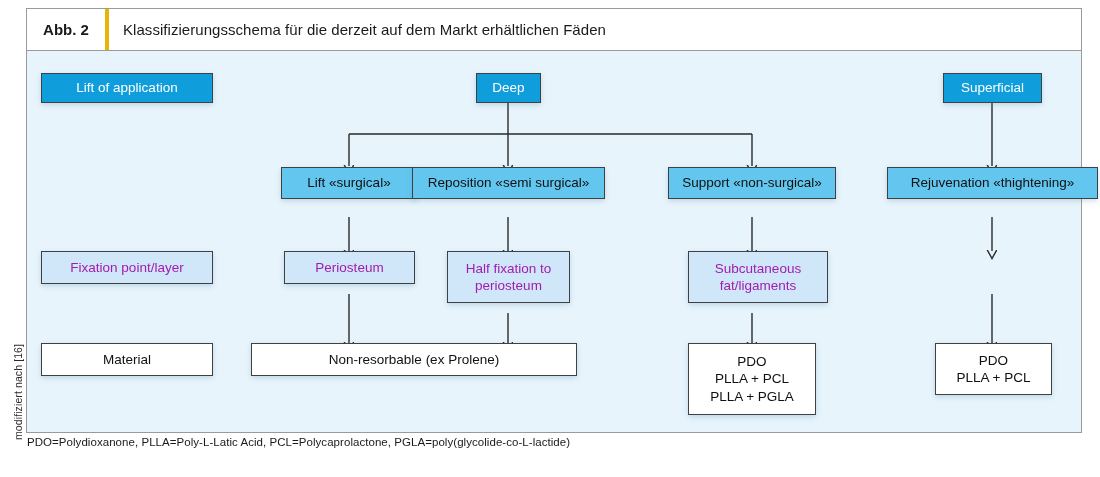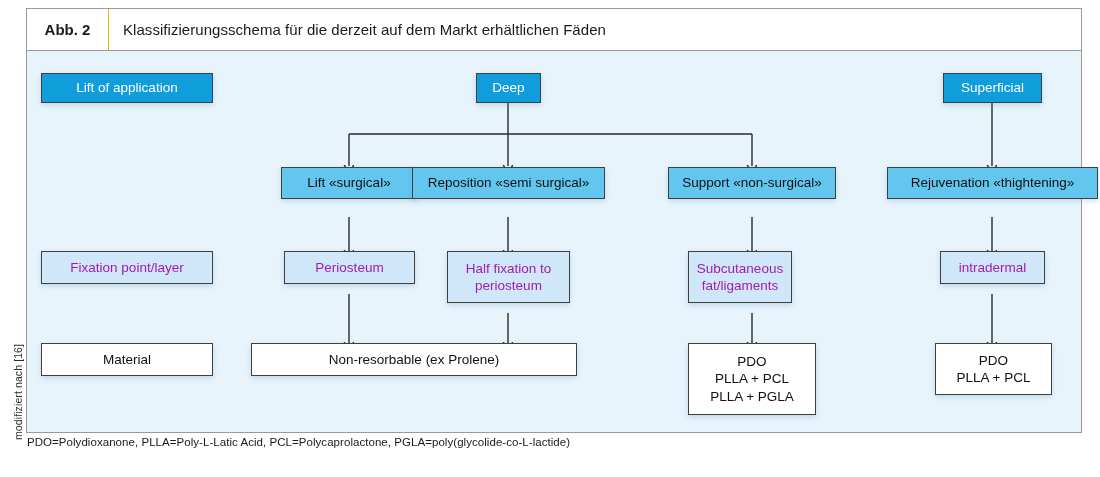--- a/index.html
+++ b/index.html
@@ -47,21 +47,21 @@
     background:#ffffff;
     border-bottom:1px solid #9a9a9a;
     box-sizing:border-box;
     display:flex;
     align-items:stretch;
   }
   #caption-label{
     width:82px;
     display:flex;align-items:center;justify-content:center;
     font-size:15px;font-weight:bold;color:#1a1a1a;
-    border-right:1px solid #eab308;
+    border-right:4px solid #eab308;
     box-sizing:border-box;
   }
   #caption-title{
     flex:1;
     display:flex;align-items:center;
     padding-left:14px;
     font-size:15px;color:#1a1a1a;
     letter-spacing:.05px;
   }
 
@@ -168,23 +168,22 @@
       <div class="node n-mid" style="left:641px; top:116px; width:168px; height:32px;">Support «non-surgical»</div>
 
       <div class="node n-mid" style="left:860px; top:116px; width:211px; height:32px;">Rejuvenation «thightening»</div>
 
       <div class="node n-pale" style="left:14px;  top:200px; width:172px; height:33px;">Fixation point/layer</div>
 
       <div class="node n-pale" style="left:257px; top:200px; width:131px; height:33px;">Periosteum</div>
 
       <div class="node n-pale" style="left:420px; top:200px; width:123px; height:52px;">Half fixation to<br>periosteum</div>
 
-      <div class="node n-pale" style="left:661px; top:200px; width:104px; height:52px;">Subcutaneous<br>fat/ligaments</div>
+      <div class="node n-pale" style="left:661px; top:200px; width:140px; height:52px;">Subcutaneous<br>fat/ligaments</div>
 
-      <div class="node n-pale" style="left:913px; top:200px; width:105px; height:33px;">intradermal</div>
 
       <div class="node n-white" style="left:14px;  top:292px; width:172px; height:33px;">Material</div>
 
       <div class="node n-white" style="left:224px; top:292px; width:326px; height:33px;">Non-resorbable (ex Prolene)</div>
 
       <div class="node n-white" style="left:661px; top:292px; width:128px; height:72px;">PDO<br>PLLA + PCL<br>PLLA + PGLA</div>
 
       <div class="node n-white" style="left:908px; top:292px; width:117px; height:52px;">PDO<br>PLLA + PCL</div>
 
     </div>

